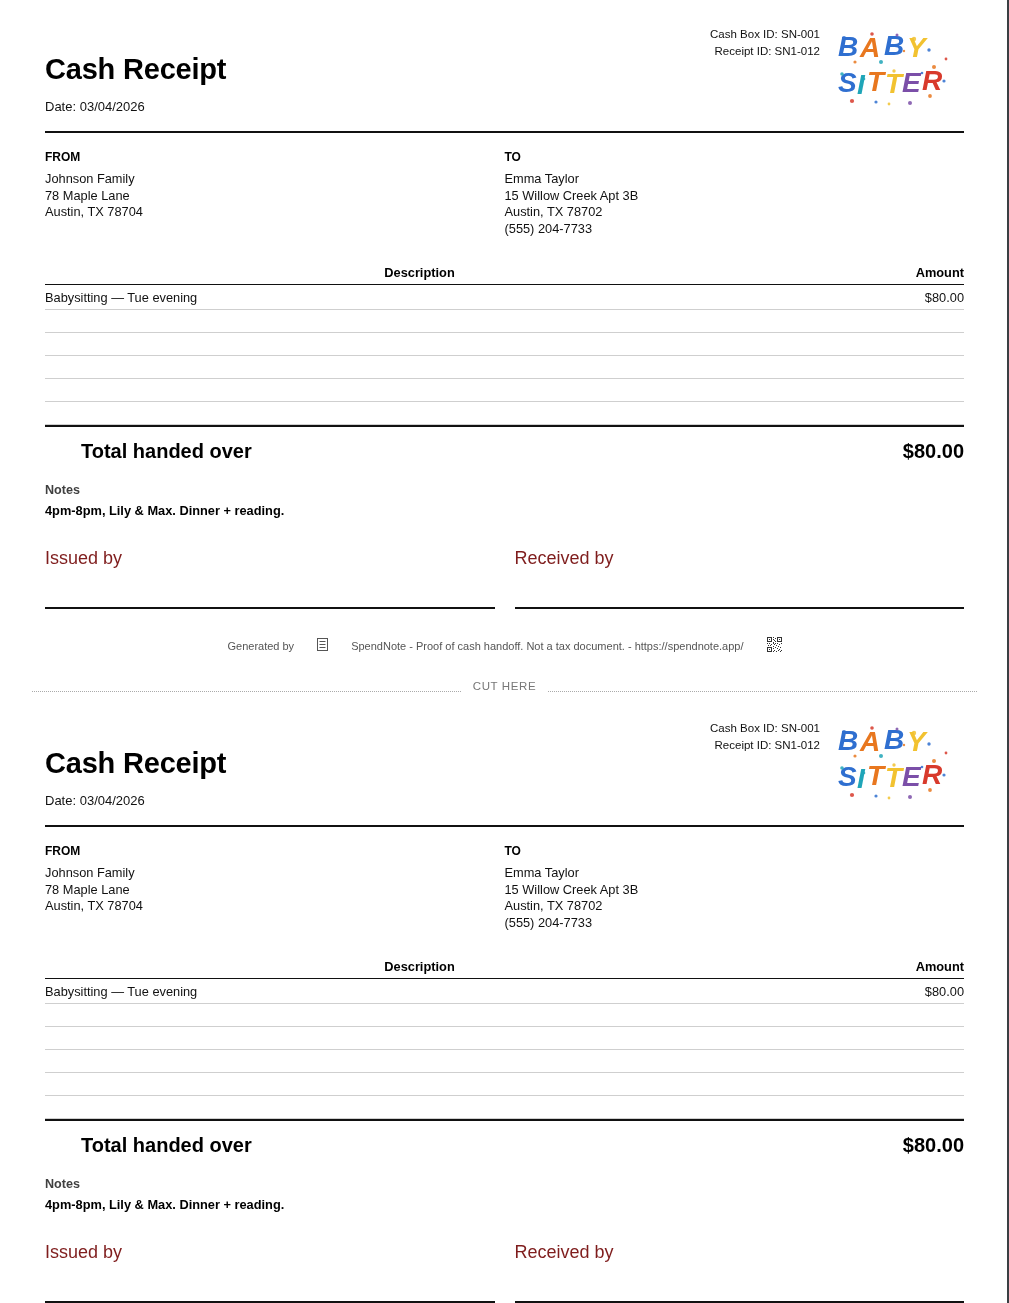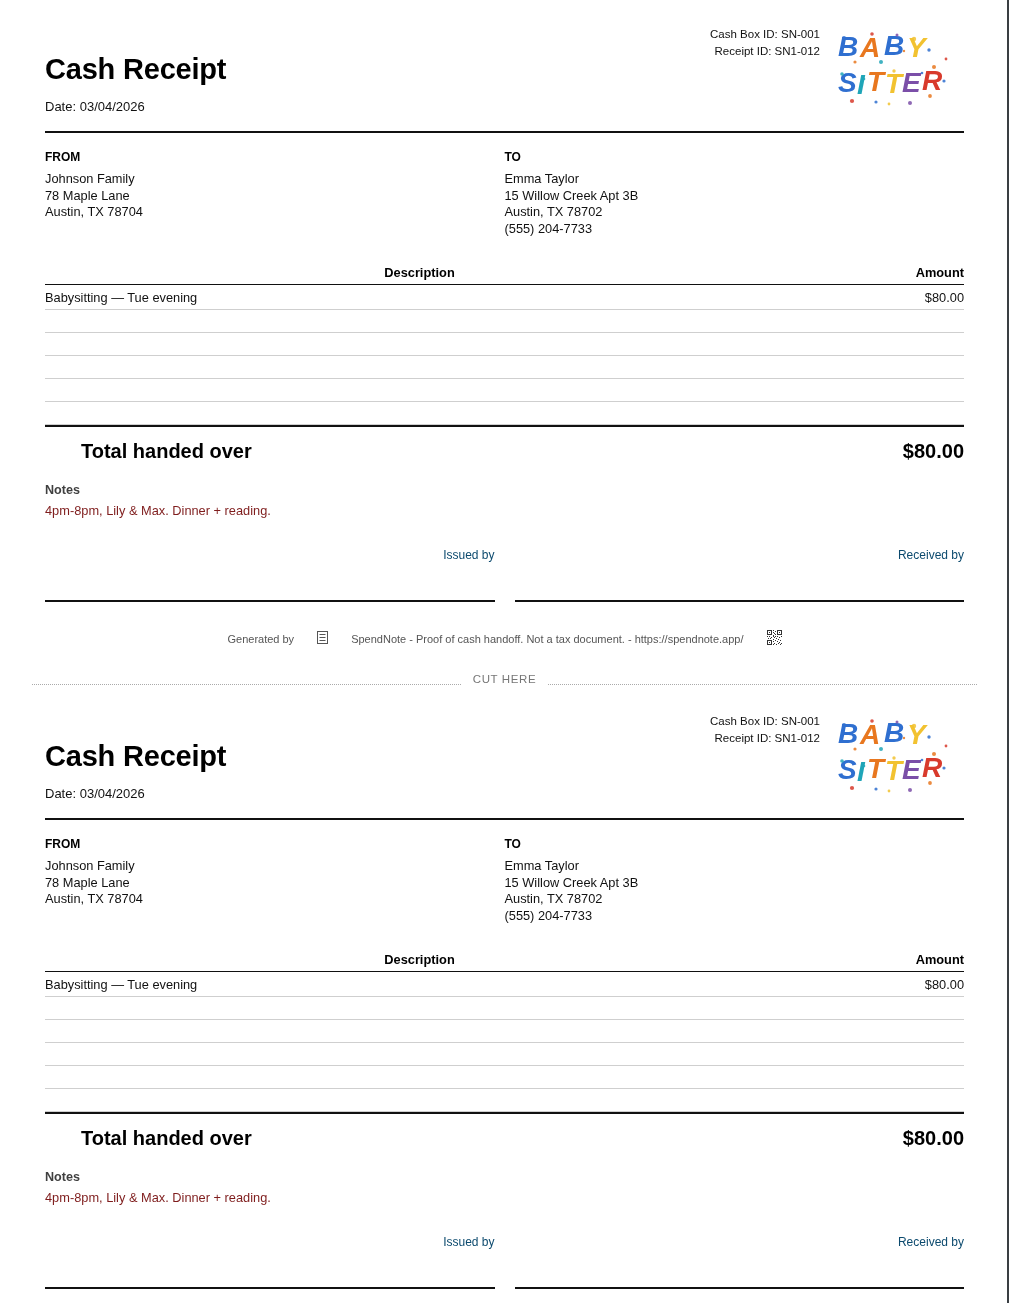--- a/index.html
+++ b/index.html
@@ -141,34 +141,34 @@
   
   .notes { margin-top: 20px; }
   .notes-label {
     font-size: 12.6px;
     font-weight: bold;
     color: #404040;
     margin-bottom: 6px;
   }
   .notes-text {
     font-size: 12.8px;
-    color: #7f1d1d;
+    color: #000000;
+    font-weight: bold;
   }
 
   
   .signatures {
     display: flex;
     gap: 20px;
     margin-top: 30px;
   }
   .sig { width: 50%; }
   .sig-label {
-    font-size: 12px;
-    color: #0c4a6e;
-    text-align: right;
+    font-size: 18px;
+    color: #7f1d1d;
   }
   .sig-line {
     border-bottom: 2px solid #111;
     margin-top: 38px;
   }
 
   
   .footer {
     display: flex;
     align-items: center;

